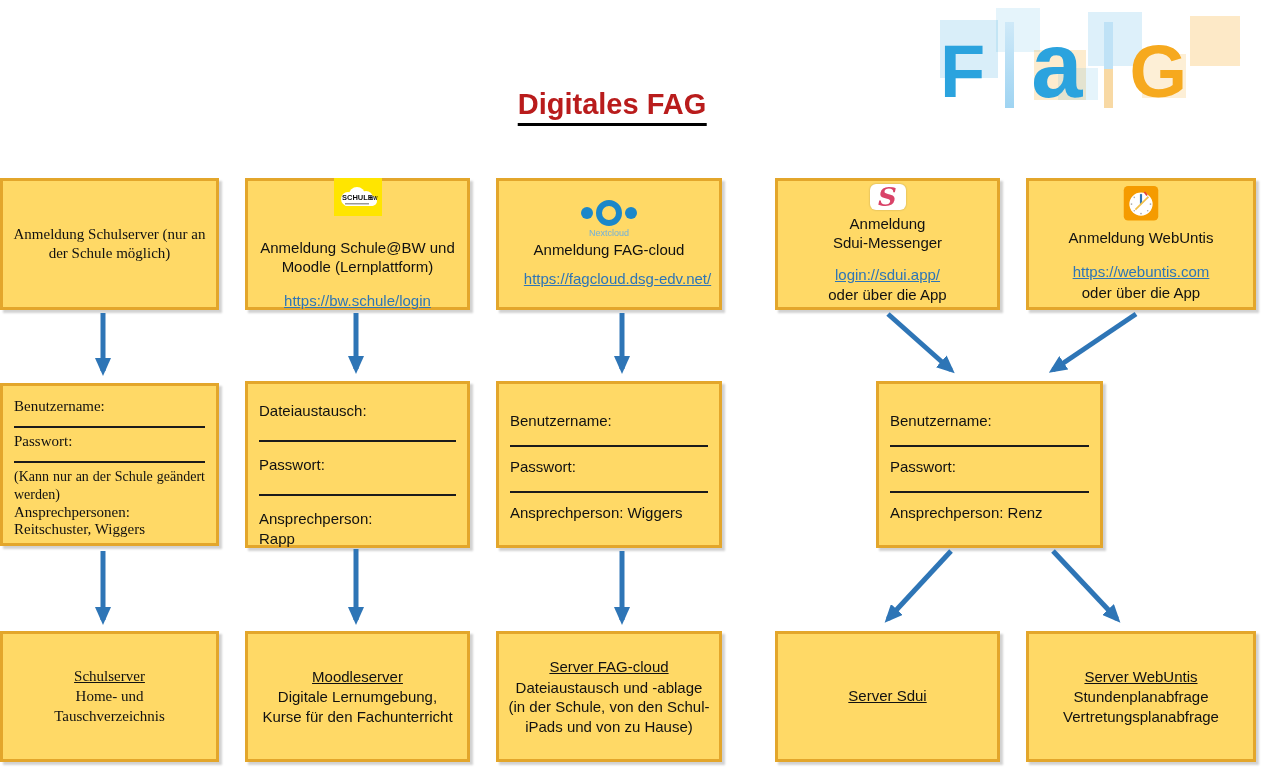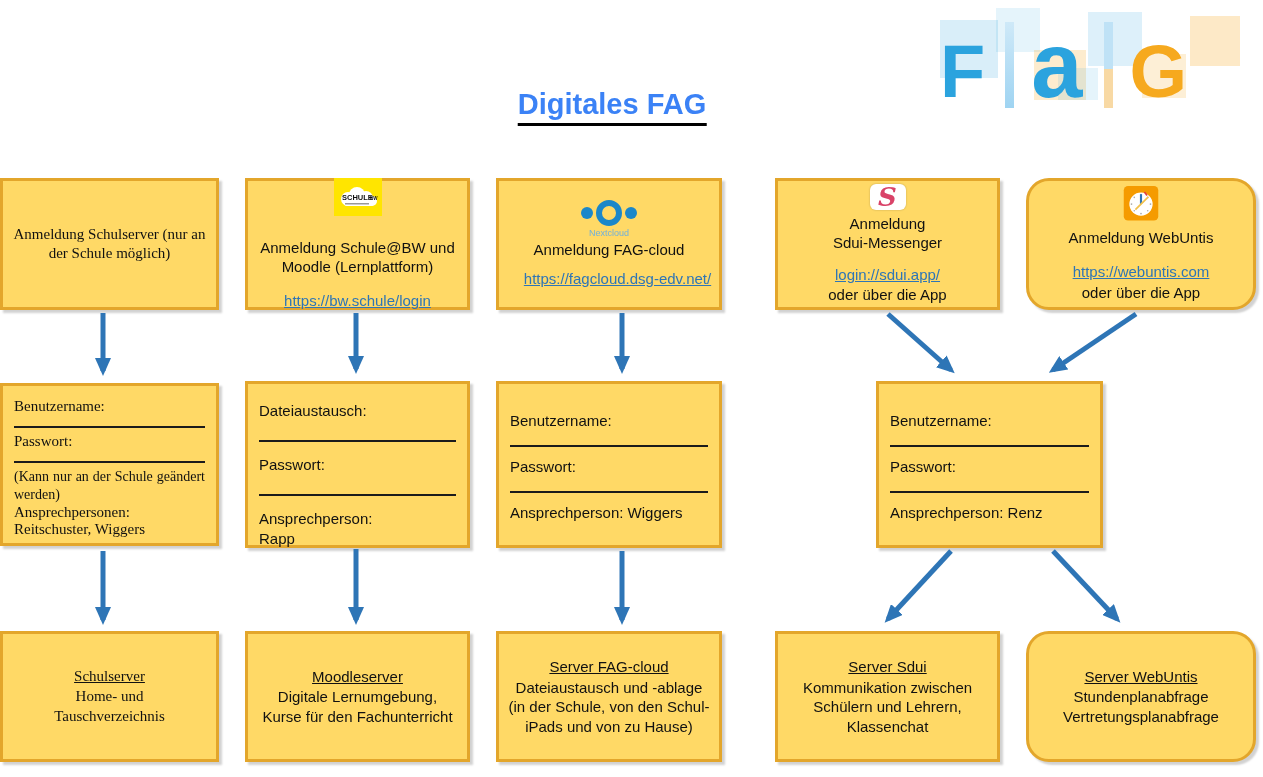--- a/index.html
+++ b/index.html
@@ -2,21 +2,21 @@
 <html style="--box_fill: #FFD966; --box_border: #E3A62B; --arrow: #2E75B6; --link: #2E75B6; --nextcloud: #1B87C9; --sdui: #D94368; --webuntis: #F59B00; --schulebw: #FFE500; --logo_blue: #2BA3DE; --logo_orange: #F6A91E;"><head>
 <meta charset="utf-8">
 <style>
   html,body{margin:0;padding:0;background:#ffffff;}
   body{font-family:"Liberation Sans", sans-serif;color:#111;}
   .stage{position:relative;width:1263px;height:777px;background:#fff;overflow:hidden;}
 
   
   .title{
     position:absolute;top:88px;left:612px;transform:translateX(-50%);
-    font-size:29px;font-weight:bold;color:#3b82f6;
+    font-size:29px;font-weight:bold;color:#b91c1c;
     border-bottom:3px solid #000;padding-bottom:2px;white-space:nowrap;
   }
 
   
   .fag-logo{position:absolute;left:938px;top:8px;width:322px;height:100px;}
   .fag-logo .tile{position:absolute;}
   .fag-row{position:absolute;inset:0;display:flex;align-items:baseline;padding-top:14px;}
   .fag-letter{font-weight:bold;line-height:0.95;position:relative;z-index:2;}
   .l-f{font-size:74px;color:var(--logo_blue);margin-left:2px;}
   .l-a{font-size:92px;color:var(--logo_blue);}
@@ -30,21 +30,21 @@
     position:absolute;box-sizing:border-box;
     background:var(--box_fill);
     border:3px solid var(--box_border);
     box-shadow:3px 3px 2px rgba(0,0,0,0.18);
     font-size:15px;line-height:1.3;
   }
   .c1{left:0;width:219px;font-family:Liberation Serif, serif;}
   .c2{left:245px;width:225px;}
   .c3{left:496px;width:226px;}
   .c4{left:775px;width:225px;}
-  .c5{left:1026px;width:230px;border-radius:23px;}
+  .c5{left:1026px;width:230px;}
   .shared{left:876px;width:227px;}
   .r-top{top:178px;height:132px;}
   .r-mid{top:381px;height:167px;}
   .r-bot{top:631px;height:131px;}
 
   .top-box{display:flex;flex-direction:column;align-items:center;justify-content:center;
            text-align:center;padding:5px 6px;}
   .heading{max-width:208px;}
   .link{color:var(--link);text-decoration:underline;cursor:pointer;display:inline-block;}
   .mt-lg{margin-top:14px;}
@@ -224,21 +224,20 @@
     <div class="srv-desc">Digitale Lernumgebung, Kurse für den Fachunterricht</div>
   </div>
 
   <div class="box r-bot c3 bot-box">
     <div class="srv-title">Server FAG-cloud</div>
     <div class="srv-desc">Dateiaustausch und -ablage (in der Schule, von den Schul-iPads und von zu Hause)</div>
   </div>
 
   <div class="box r-bot c4 bot-box">
     <div class="srv-title">Server Sdui</div>
-    <div class="srv-desc">Kommunikation zwischen Schülern und Lehrern, Klassenchat</div>
   </div>
 
   <div class="box r-bot c5 bot-box">
     <div class="srv-title">Server WebUntis</div>
     <div class="srv-desc">Stundenplanabfrage Vertretungsplanabfrage</div>
   </div>
 
   <svg class="arrows" width="1263" height="777" viewBox="0 0 1263 777">
     <defs>
       <marker id="ah" markerUnits="userSpaceOnUse" markerWidth="18" markerHeight="16" refX="13" refY="8" orient="auto">

